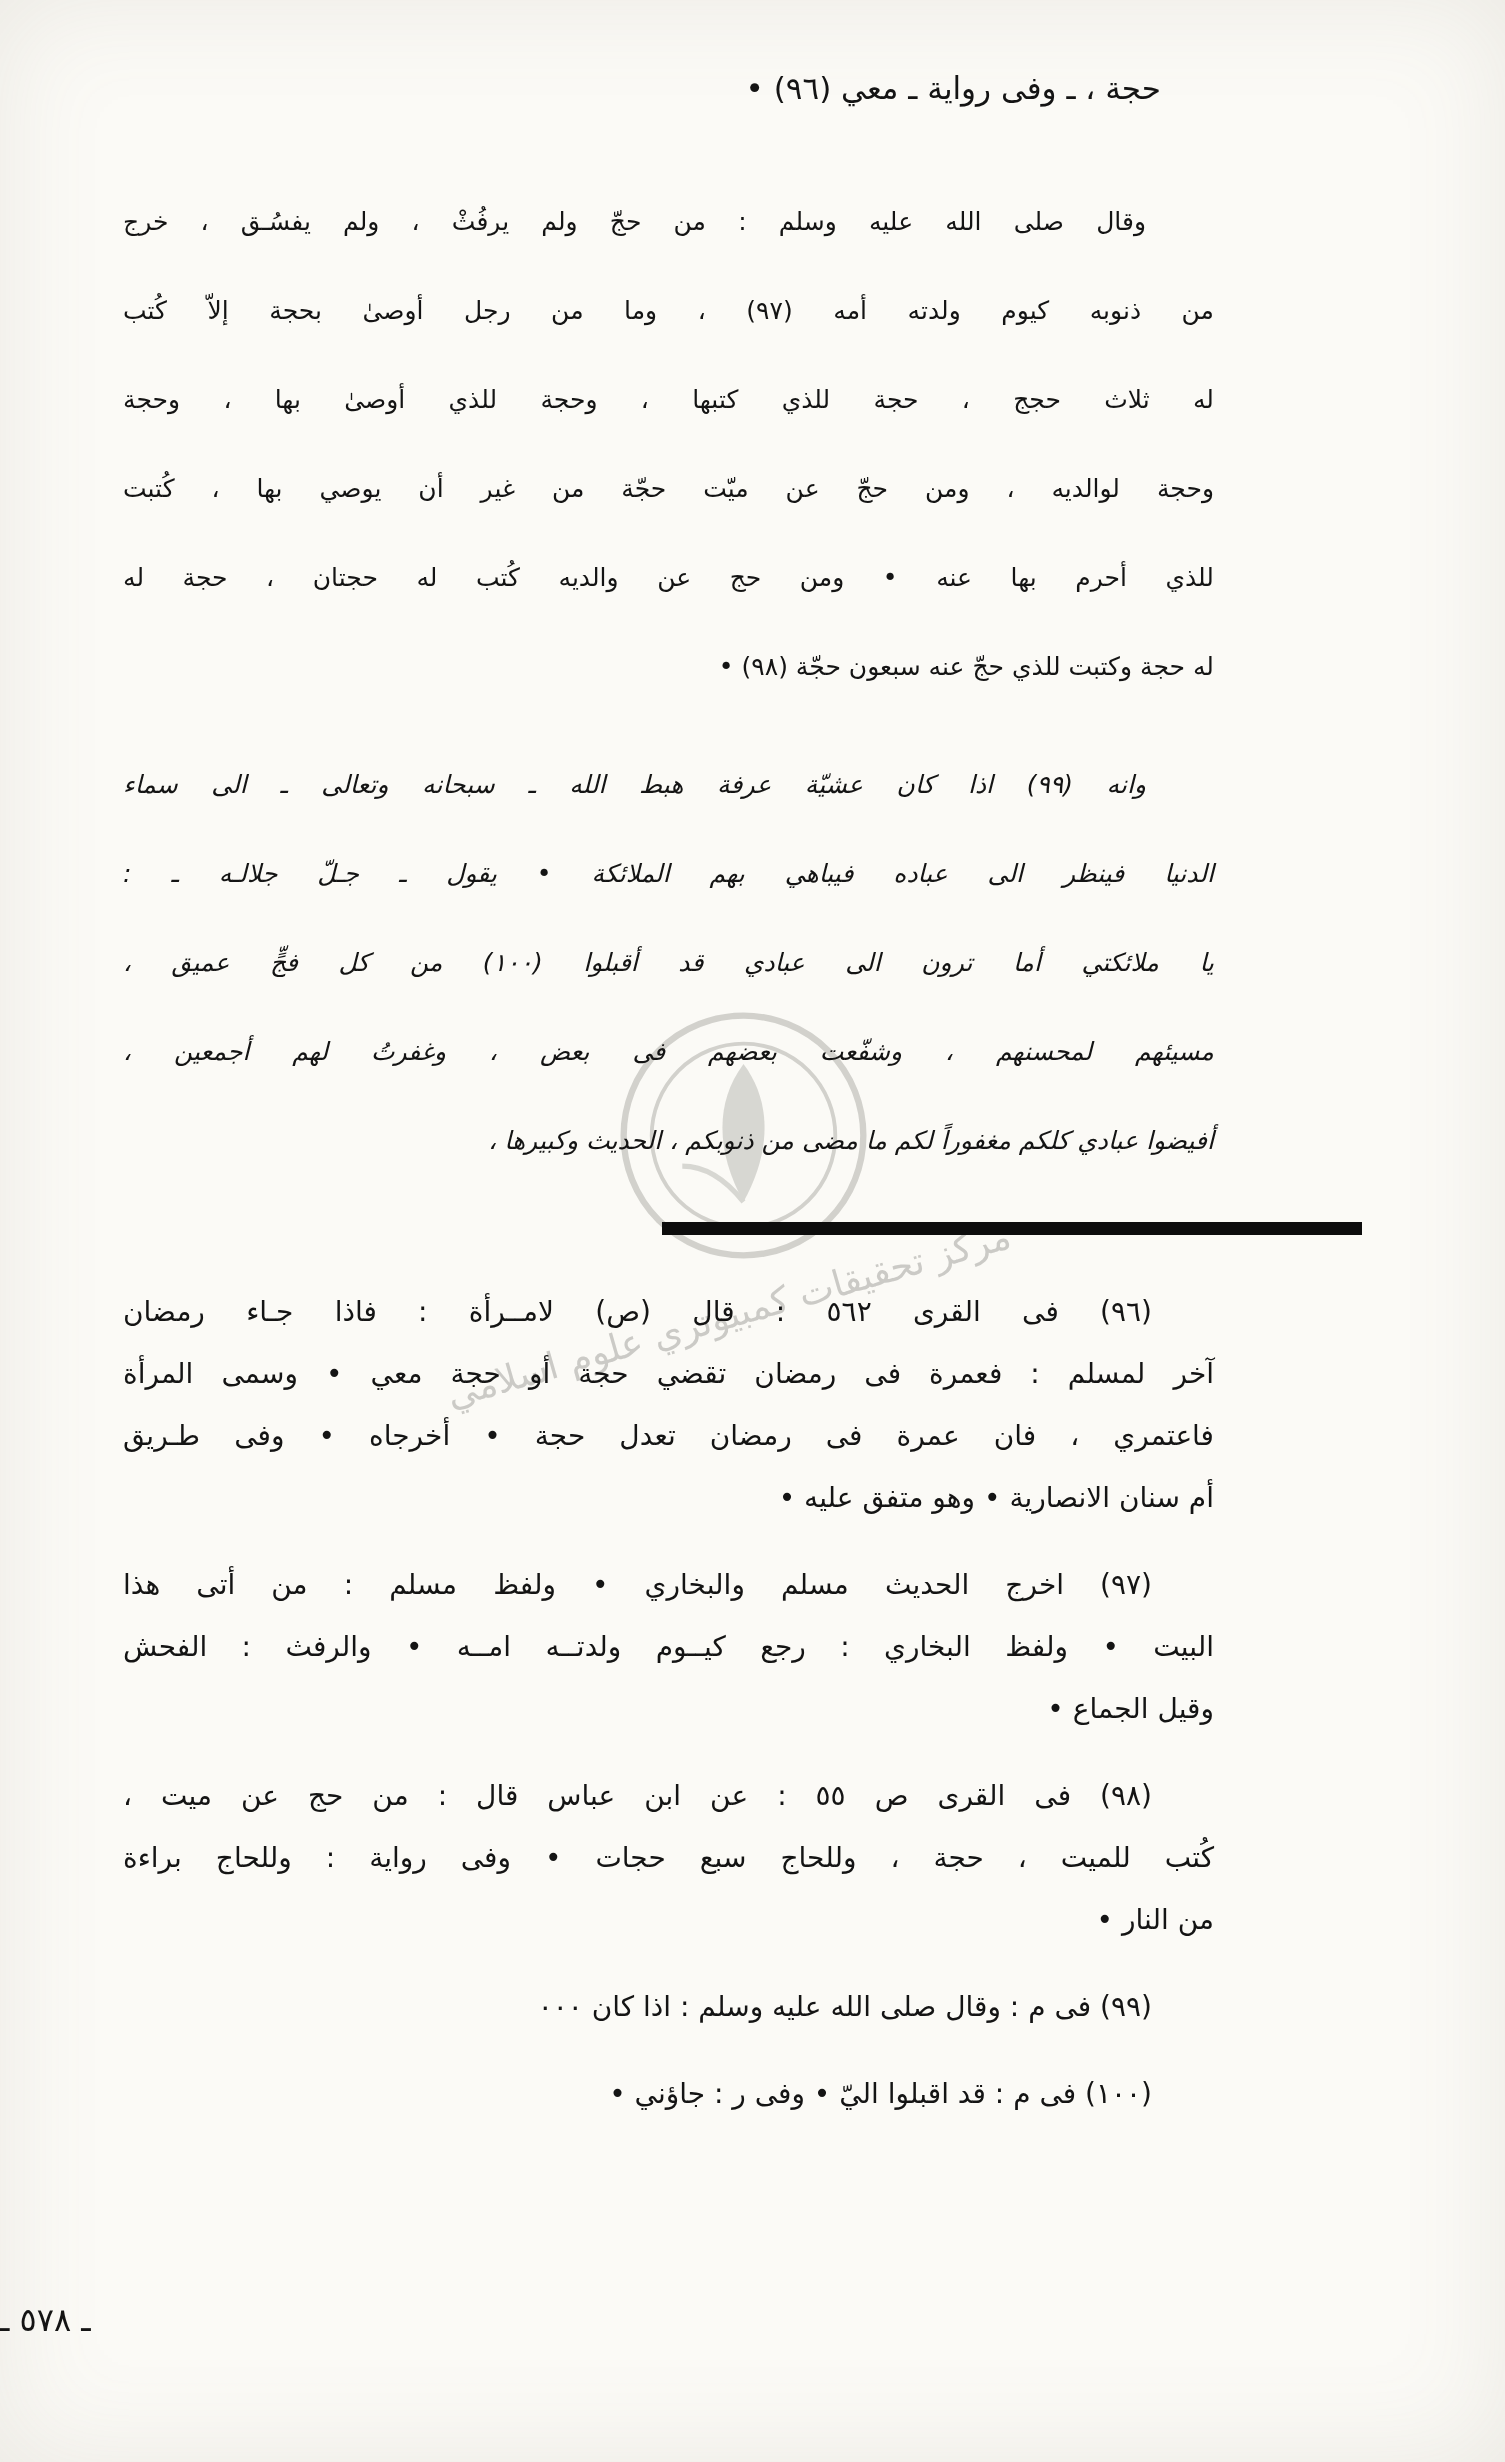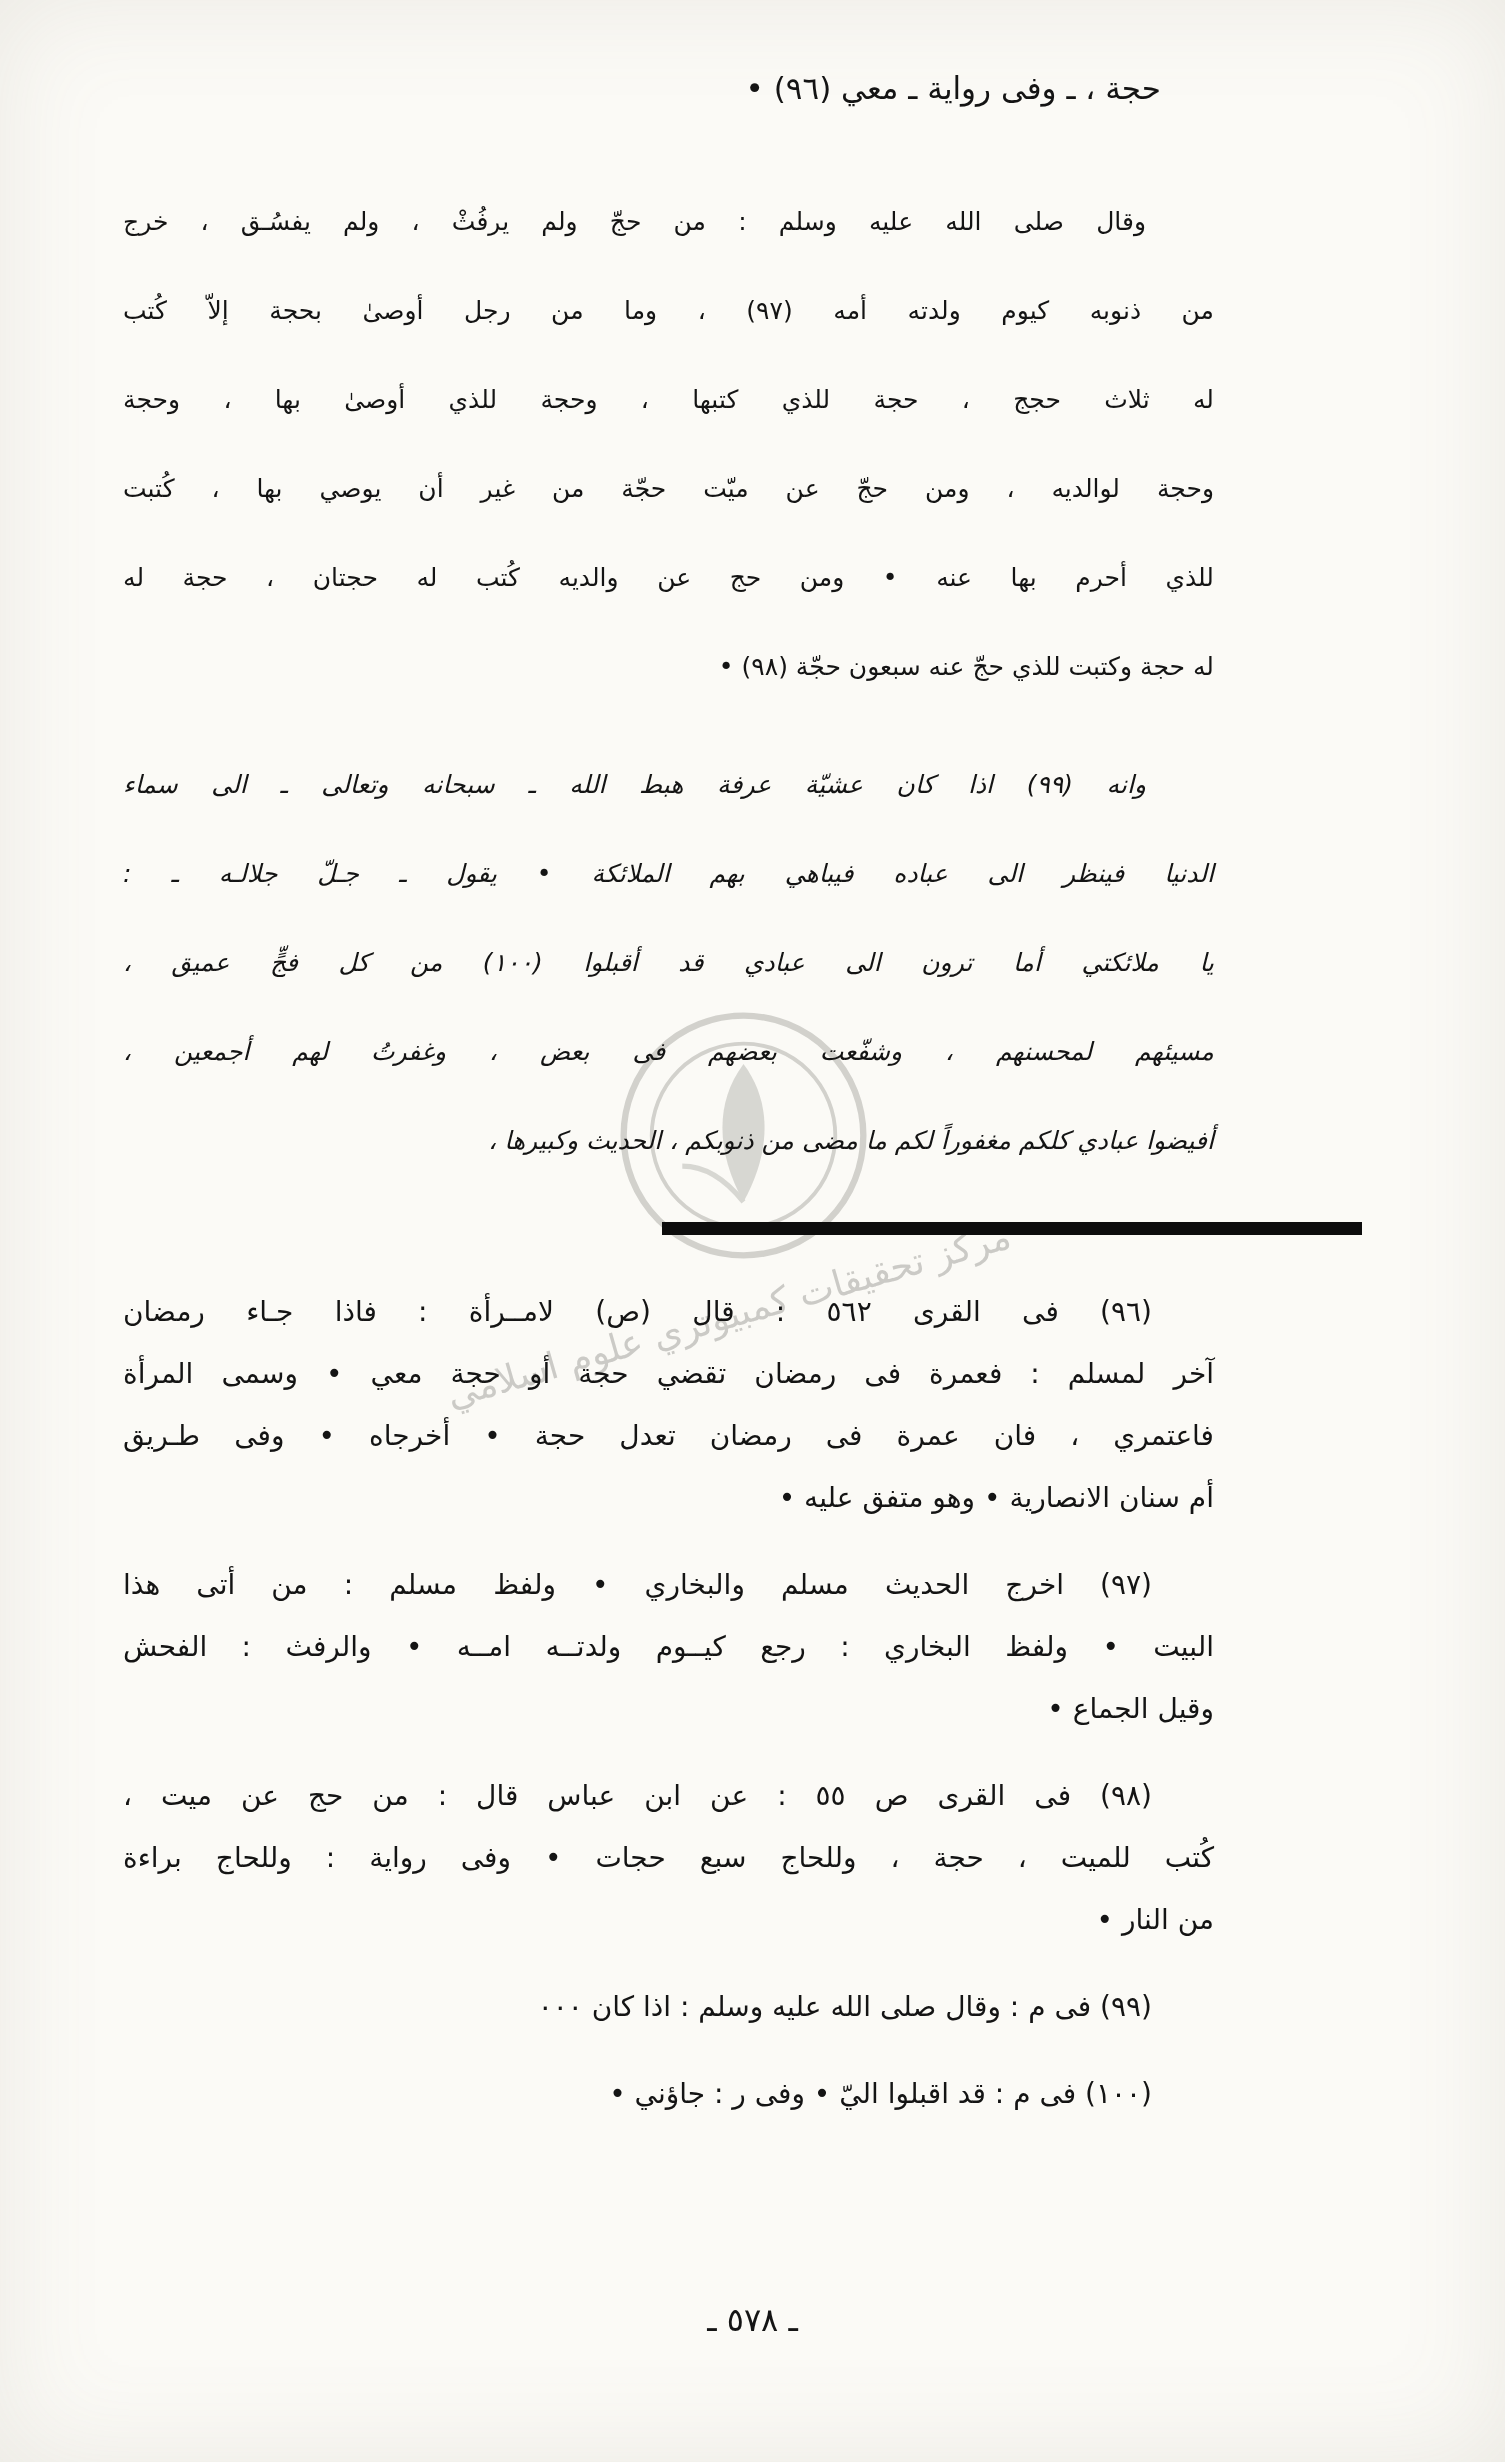--- a/index.html
+++ b/index.html
@@ -92,21 +92,21 @@
   }
   .fn-line.first { text-indent: 62px; }
   .fn-line.last  { text-align-last: right; }
   [data-name="footnotes-list"] .block + .block { margin-top: 25px; }
 
   .page-number {
     position: absolute;
     top: 2301px;
     left: 0;
     width: 100%;
-    text-align: center;
+    text-align: left;
     font-size: 32px;
     letter-spacing: 1.2px;
     direction: rtl;
     z-index: 2;
   }
 </style>
 </head>
 <body>
 
 <div class="page" data-name="scanned-book-page">

